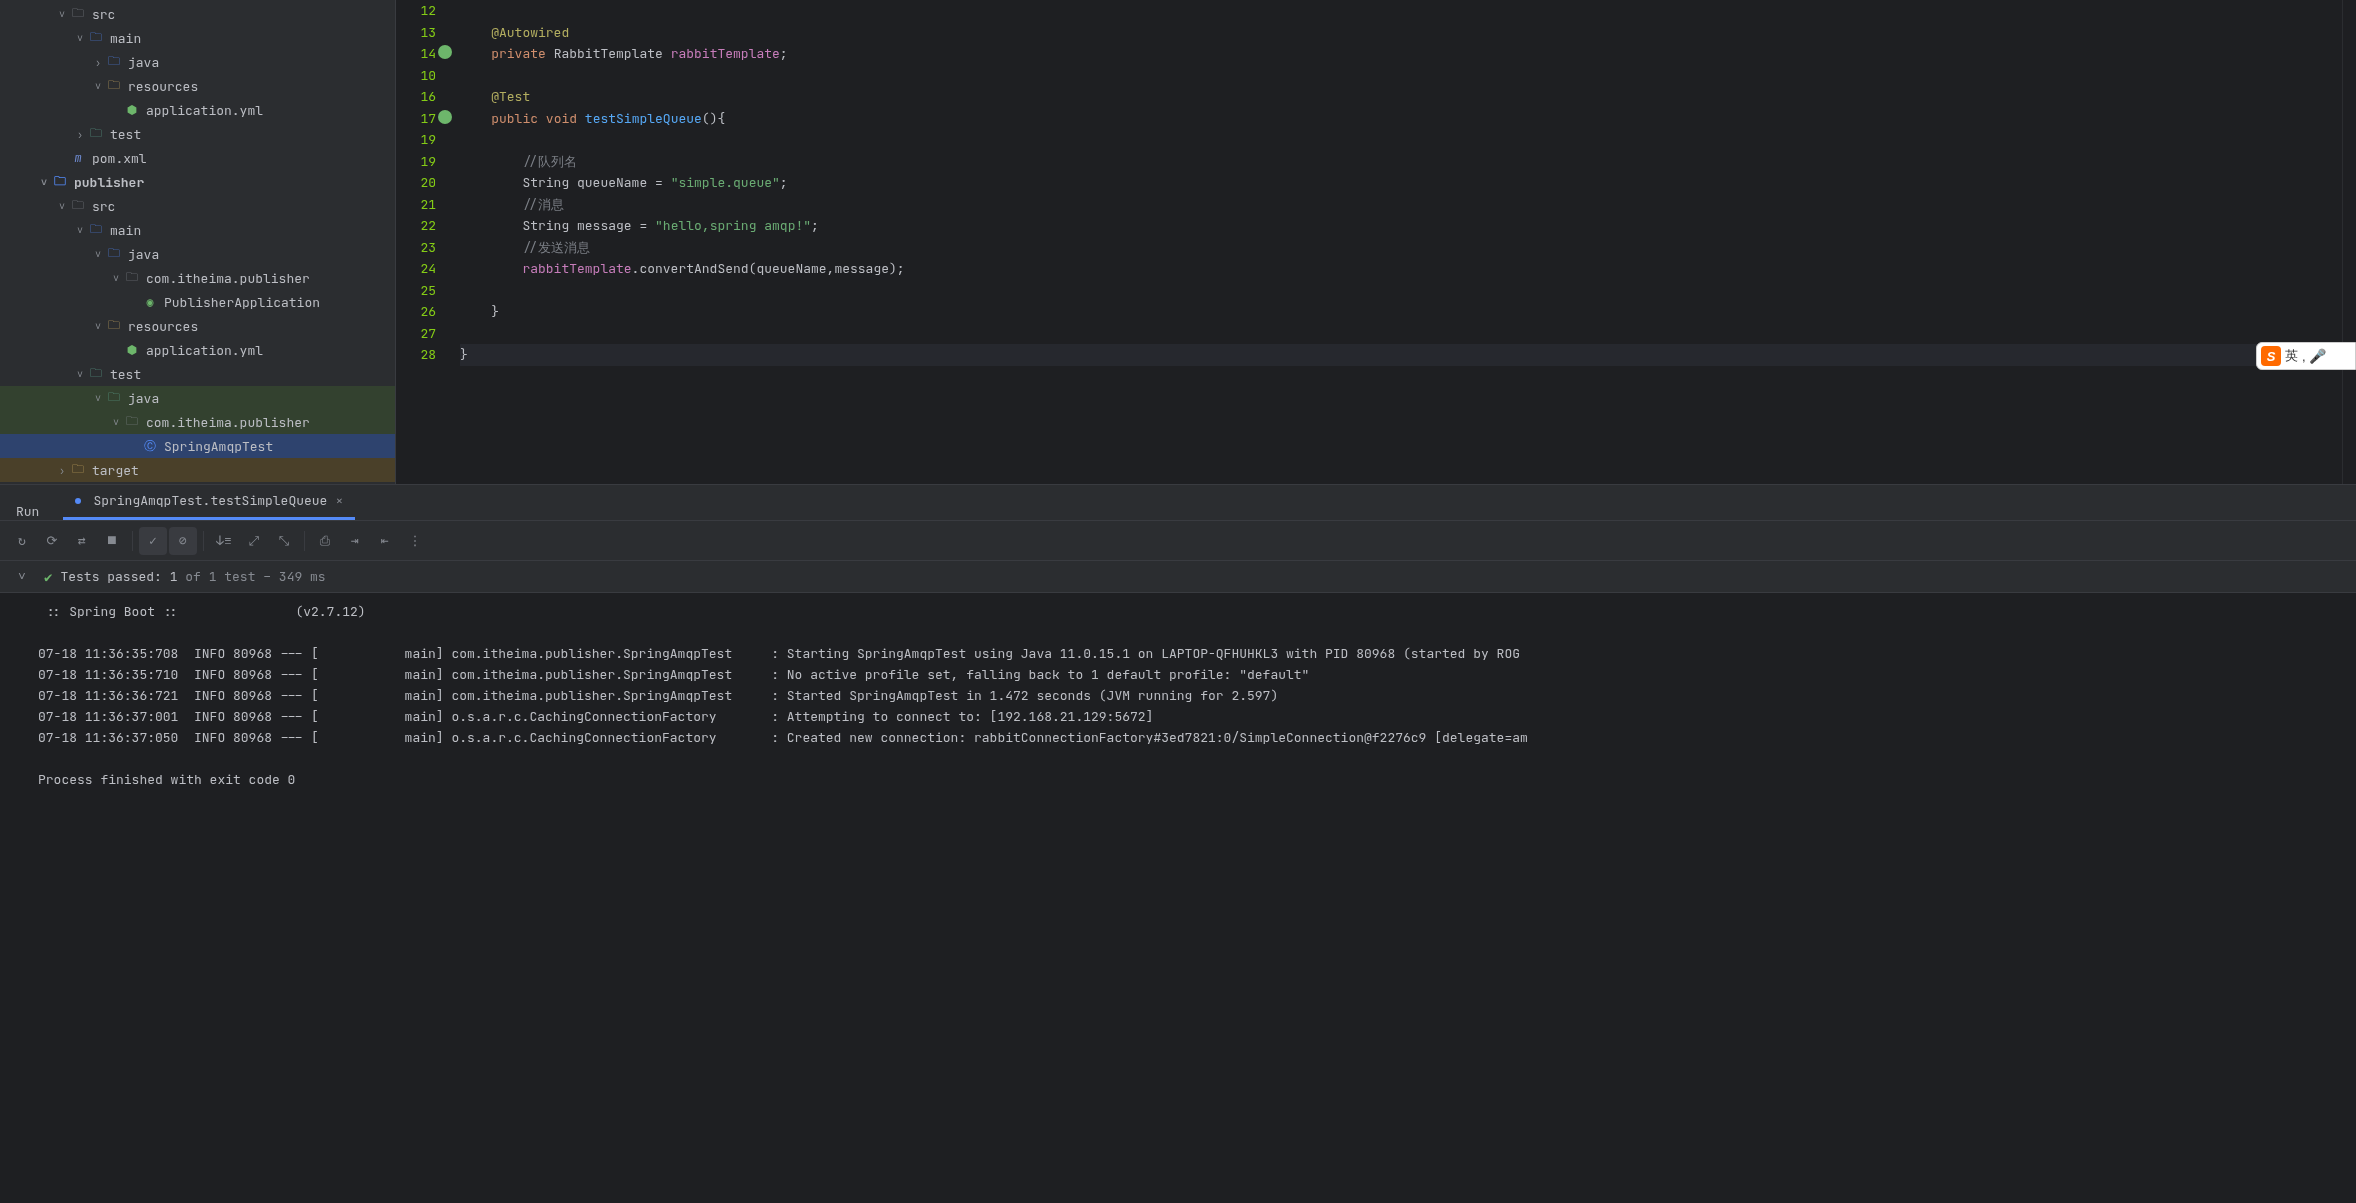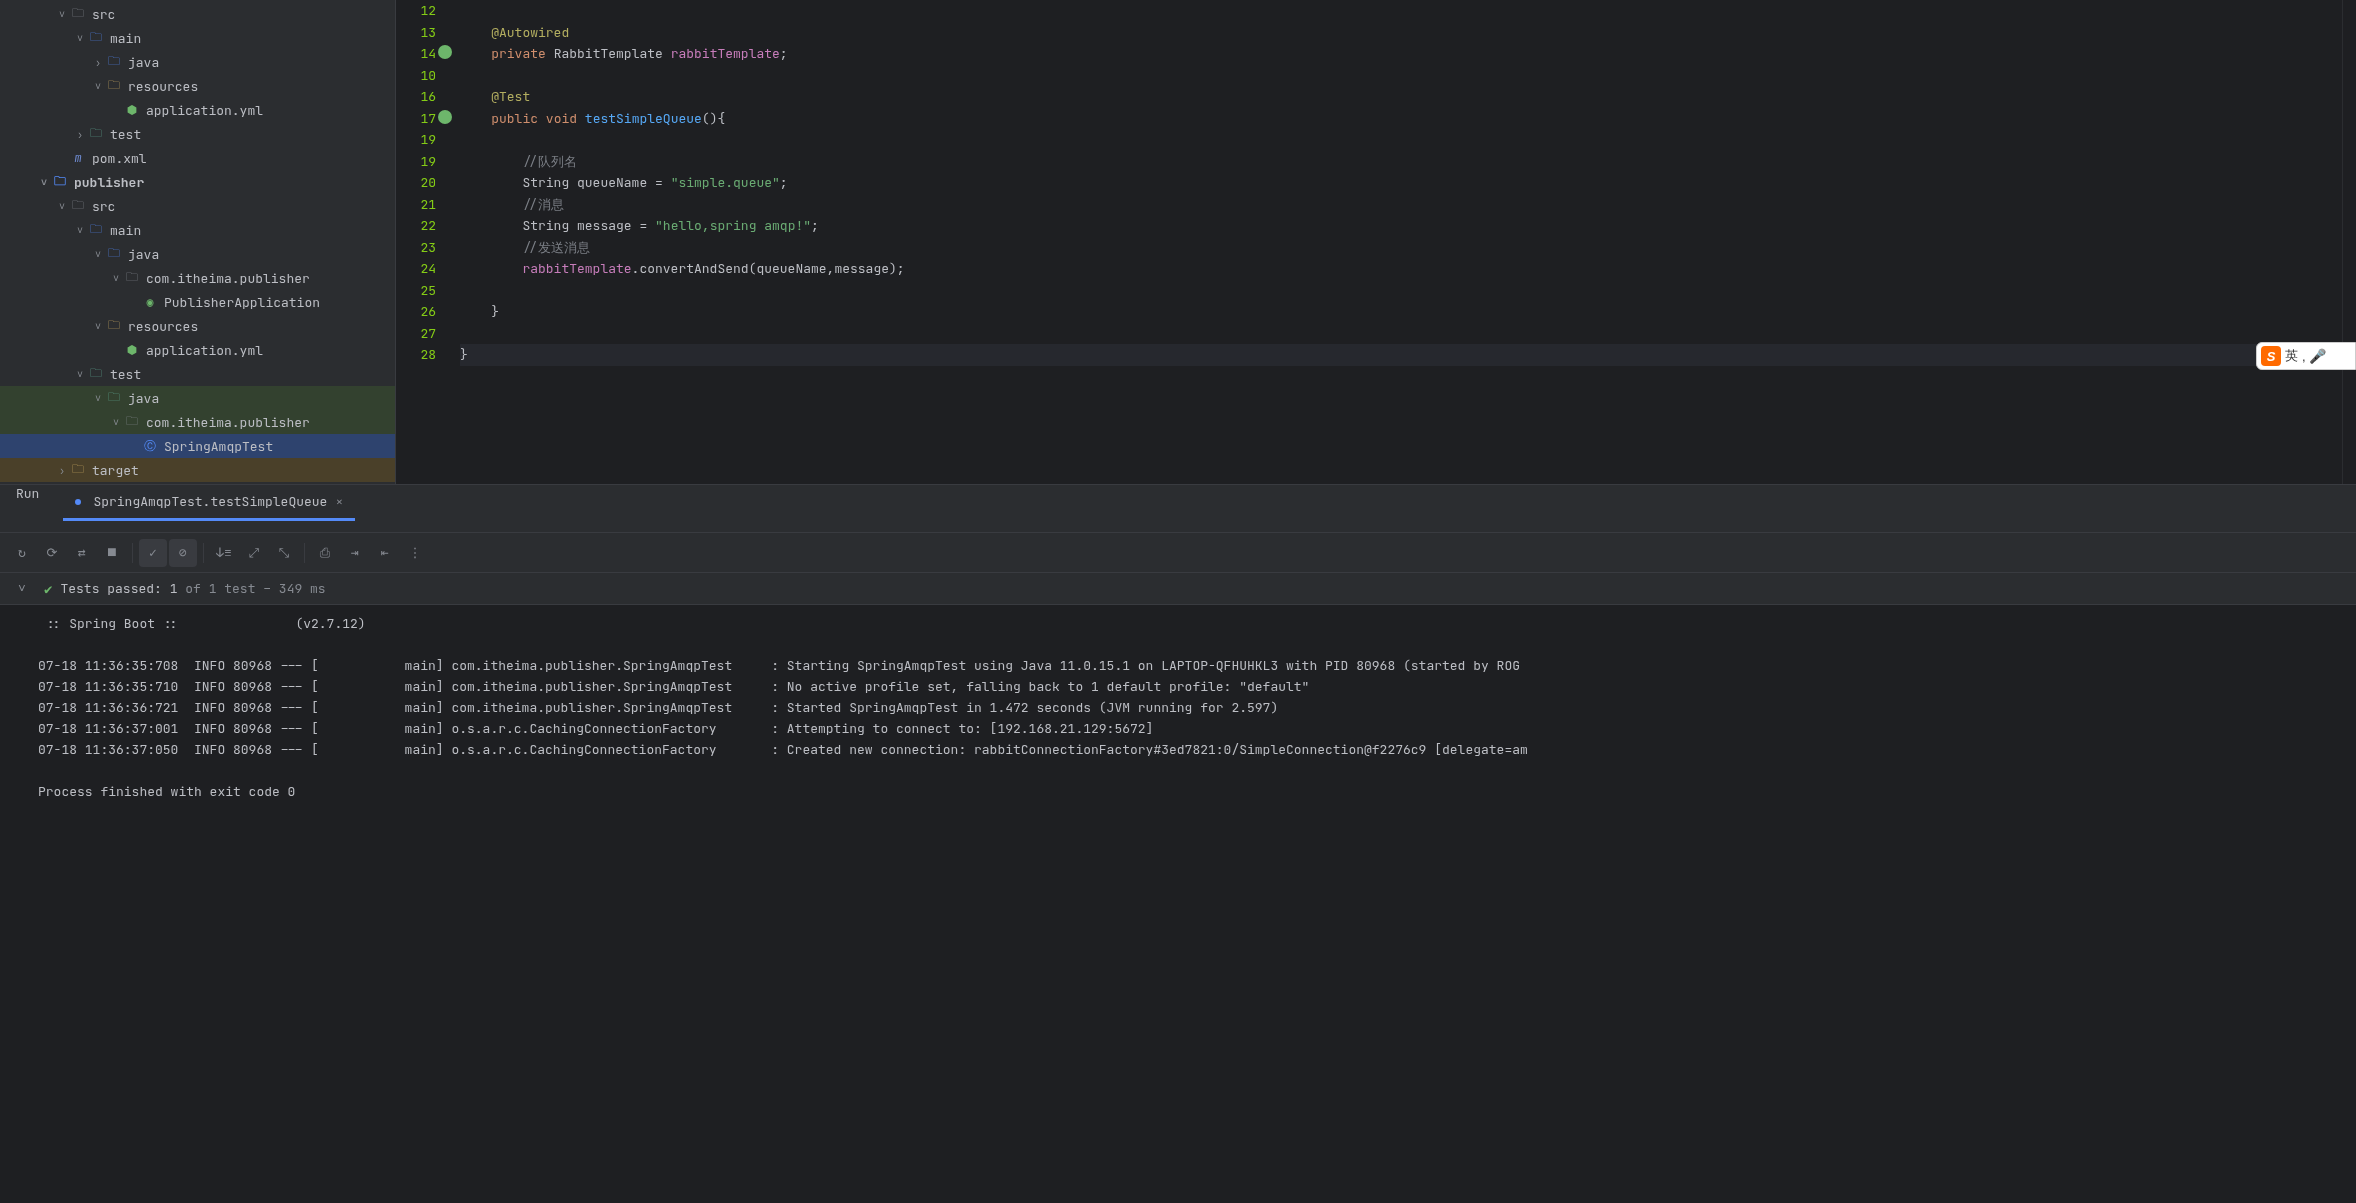--- a/index.html
+++ b/index.html
@@ -117,22 +117,22 @@
   border-left: 1px solid #2b2d30;
 }
 .bottom-pane {
   flex: 1;
   background: #1e1f22;
   display: flex;
   flex-direction: column;
 }
 .run-tabs {
   display: flex;
-  align-items: flex-start;
-  height: 48px;
+  align-items: flex-end;
+  height: 36px;
   background: #2b2d30;
   border-bottom: 1px solid #393b40;
   padding-left: 16px;
 }
 .run-label { color: #bcbec4; margin-right: 24px; }
 .run-tab {
   display: flex;
   align-items: center;
   height: 36px;
   padding: 0 12px;

